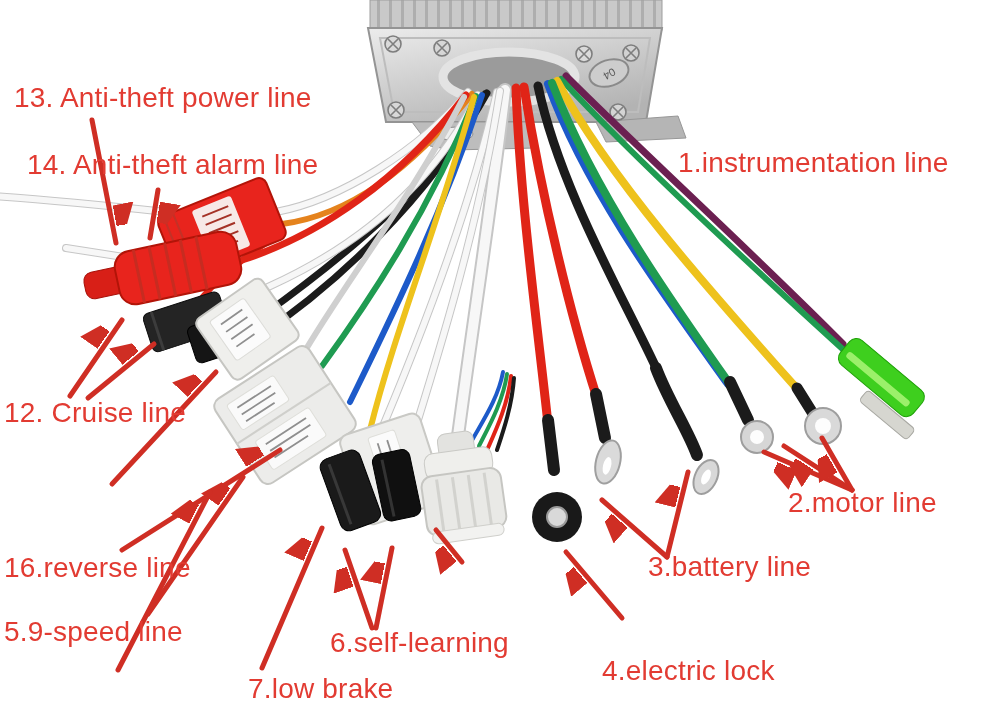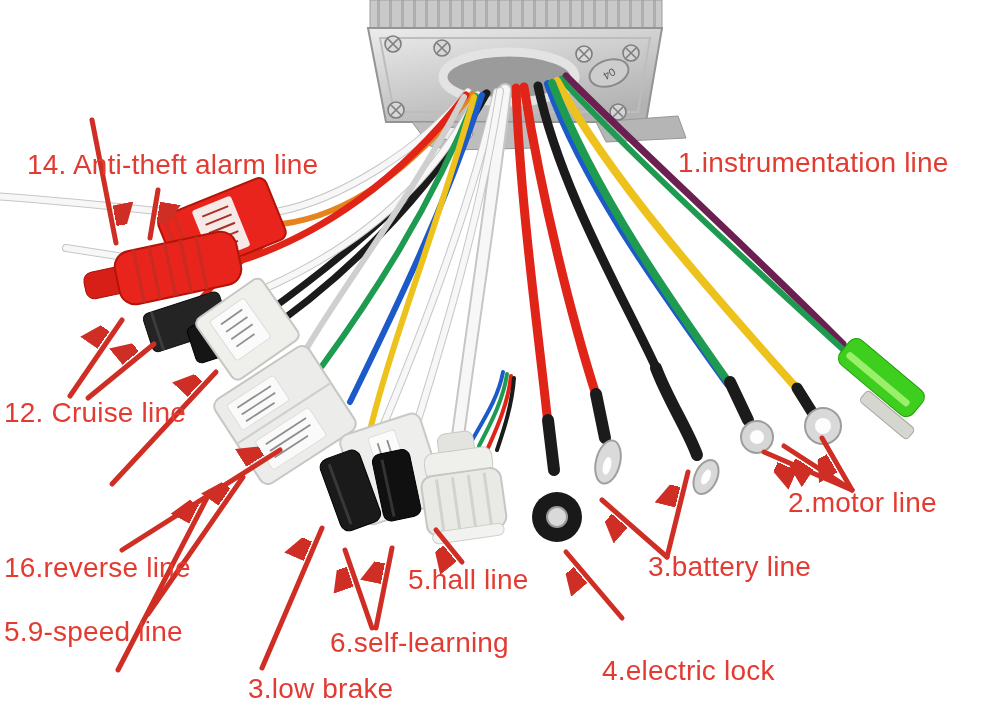--- a/index.html
+++ b/index.html
@@ -262,24 +262,24 @@
     <path class="arrow" marker-end="url(#ah)" d="M462,562 L436,530"></path>
     <path class="arrow" marker-end="url(#ah)" d="M622,618 L566,552"></path>
     <path class="arrow" marker-end="url(#ah)" d="M667,557 L602,500"></path>
     <path class="arrow" marker-end="url(#ah)" d="M667,557 L688,472"></path>
     <path class="arrow" marker-end="url(#ah)" d="M852,490 L764,452"></path>
     <path class="arrow" marker-end="url(#ah)" d="M852,490 L784,446"></path>
     <path class="arrow" marker-end="url(#ah)" d="M852,490 L822,438"></path>
   </g>
 </svg>
 
+  <div class="lbl" style="left:14px;top:83px">13. Anti-theft power line</div>
   <div class="lbl" style="left:27px;top:150px">14. Anti-theft alarm line</div>
   <div class="lbl" style="left:678px;top:148px">1.instrumentation line</div>
   <div class="lbl" style="left:4px;top:398px">12. Cruise line</div>
   <div class="lbl" style="left:4px;top:553px">16.reverse line</div>
   <div class="lbl" style="left:4px;top:617px">5.9-speed line</div>
-  <div class="lbl" style="left:248px;top:674px">3.low brake</div>
+  <div class="lbl" style="left:248px;top:674px">7.low brake</div>
   <div class="lbl" style="left:330px;top:628px">6.self-learning</div>
-  <div class="lbl" style="left:408px;top:565px">5.hall line</div>
   <div class="lbl" style="left:602px;top:656px">4.electric lock</div>
   <div class="lbl" style="left:648px;top:552px">3.battery line</div>
   <div class="lbl" style="left:788px;top:488px">2.motor line</div>
 </div>
 
 </body></html>

